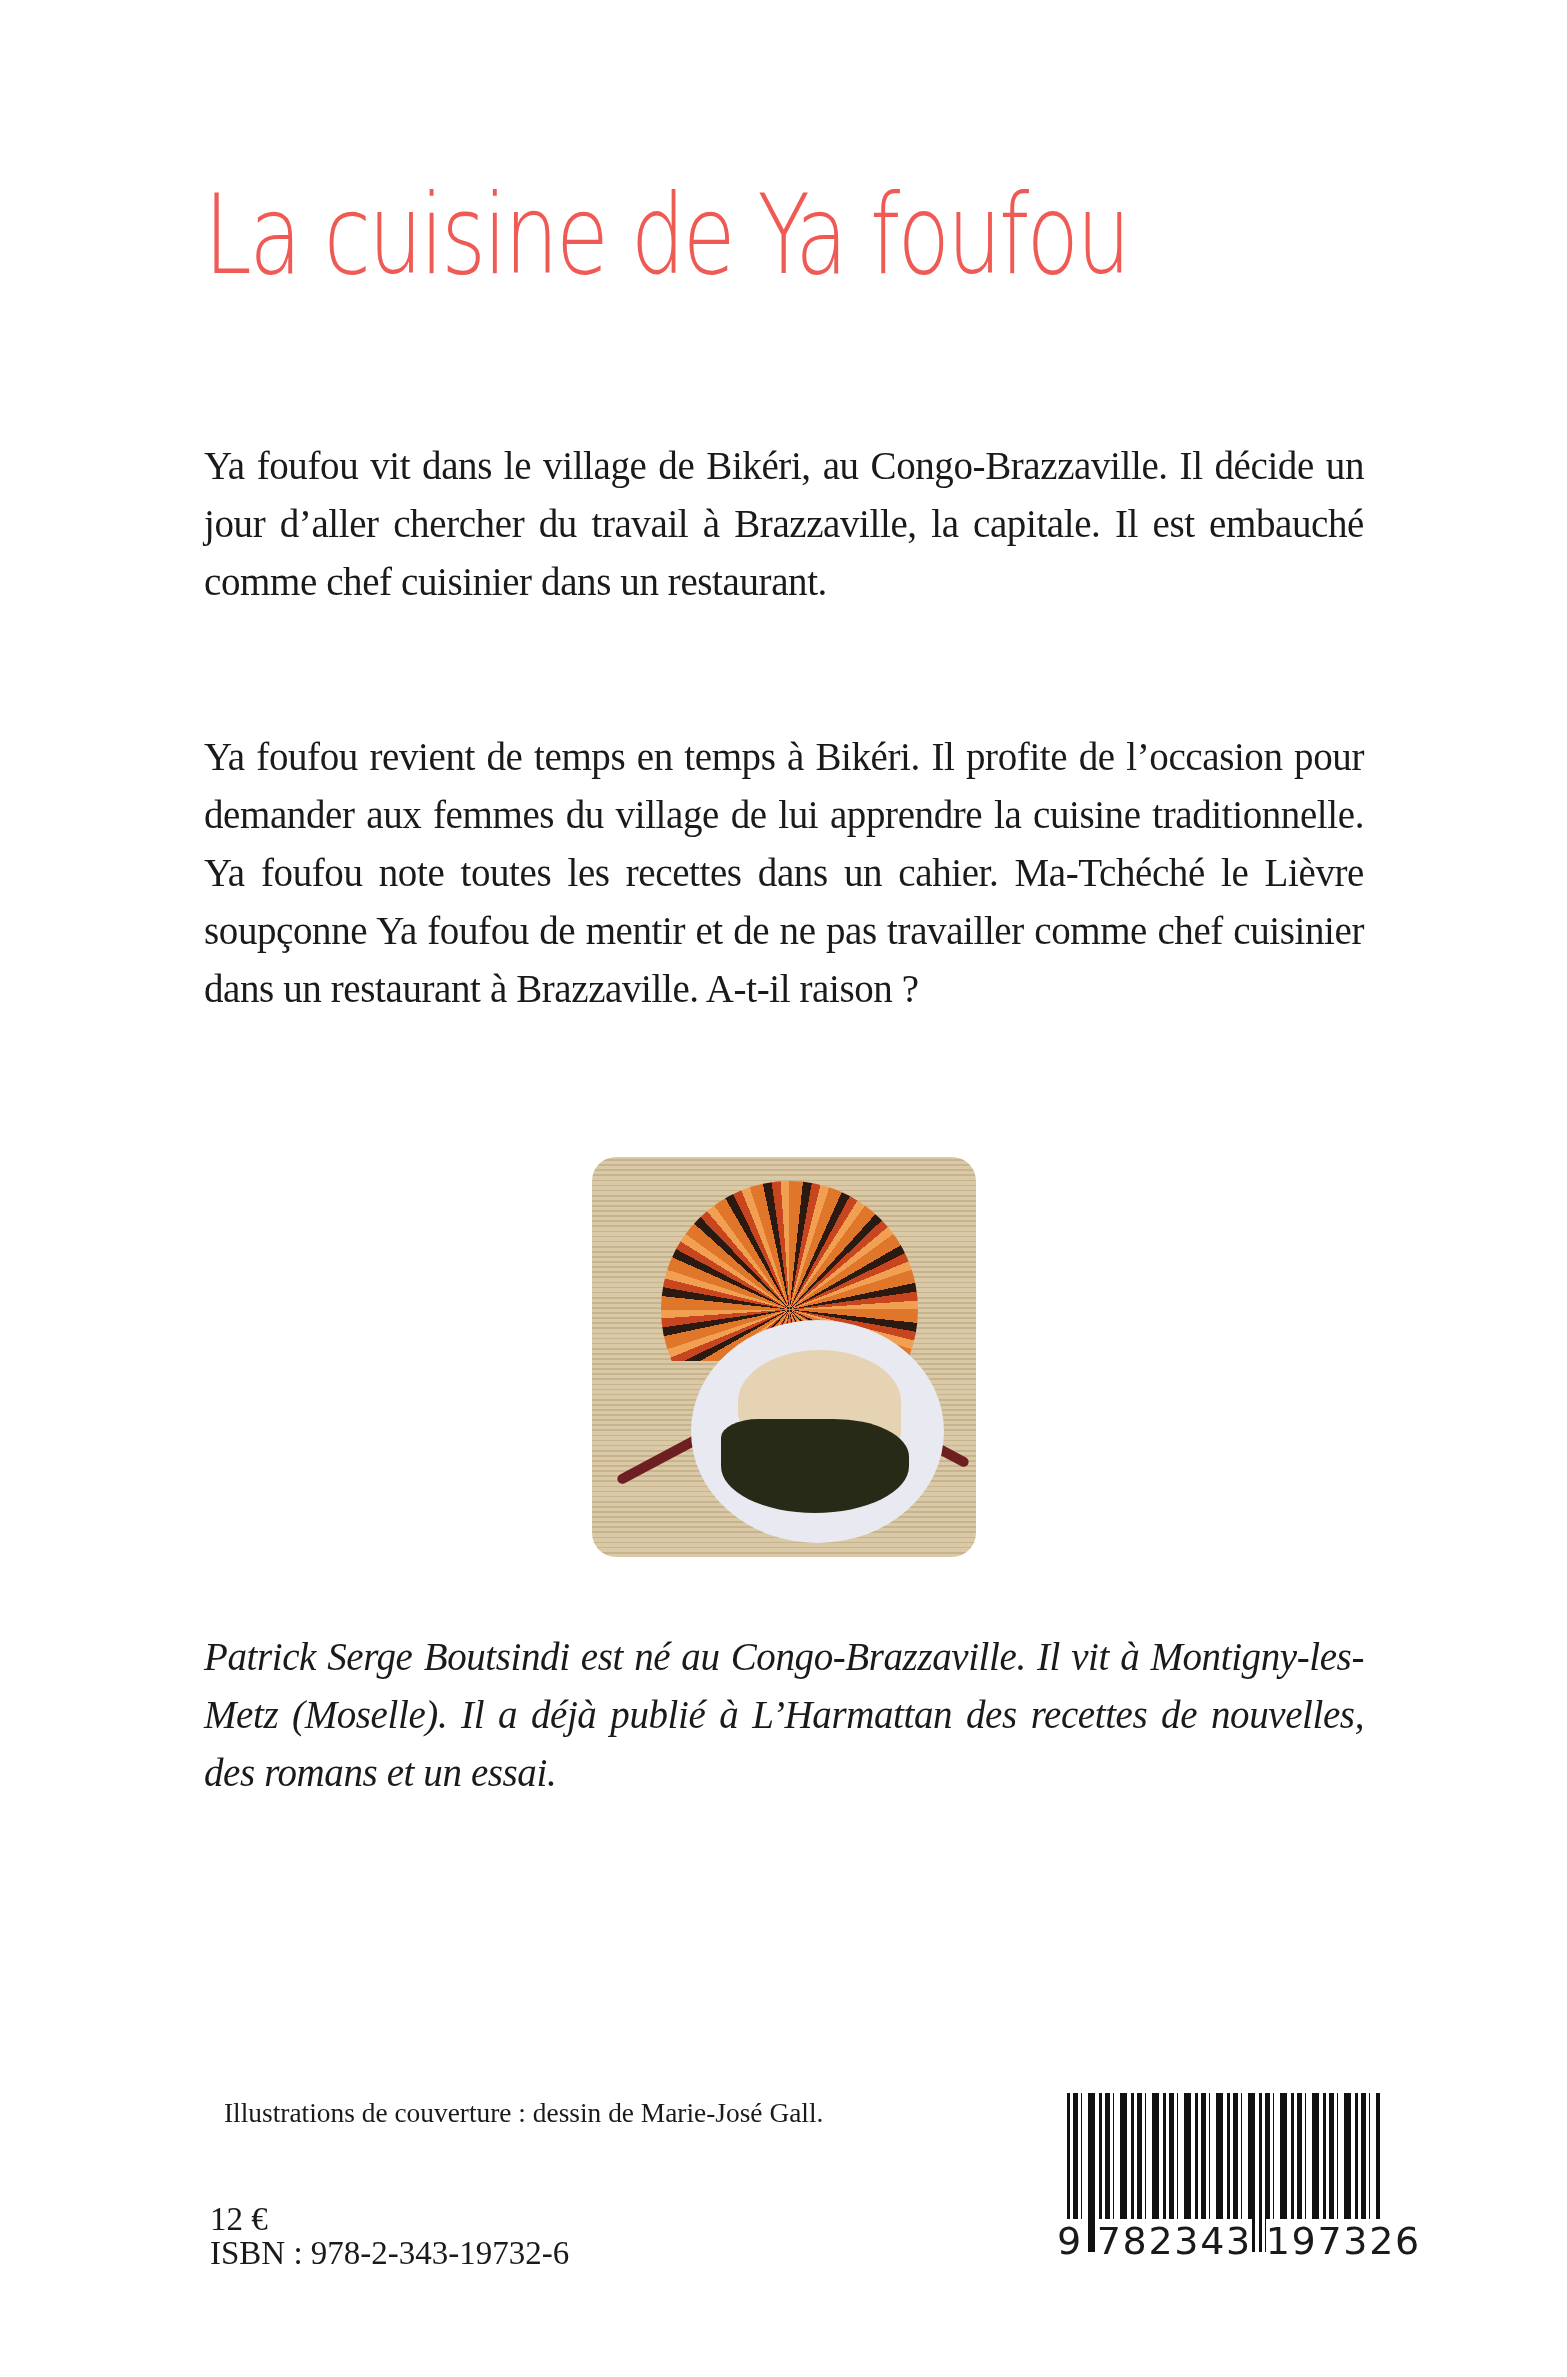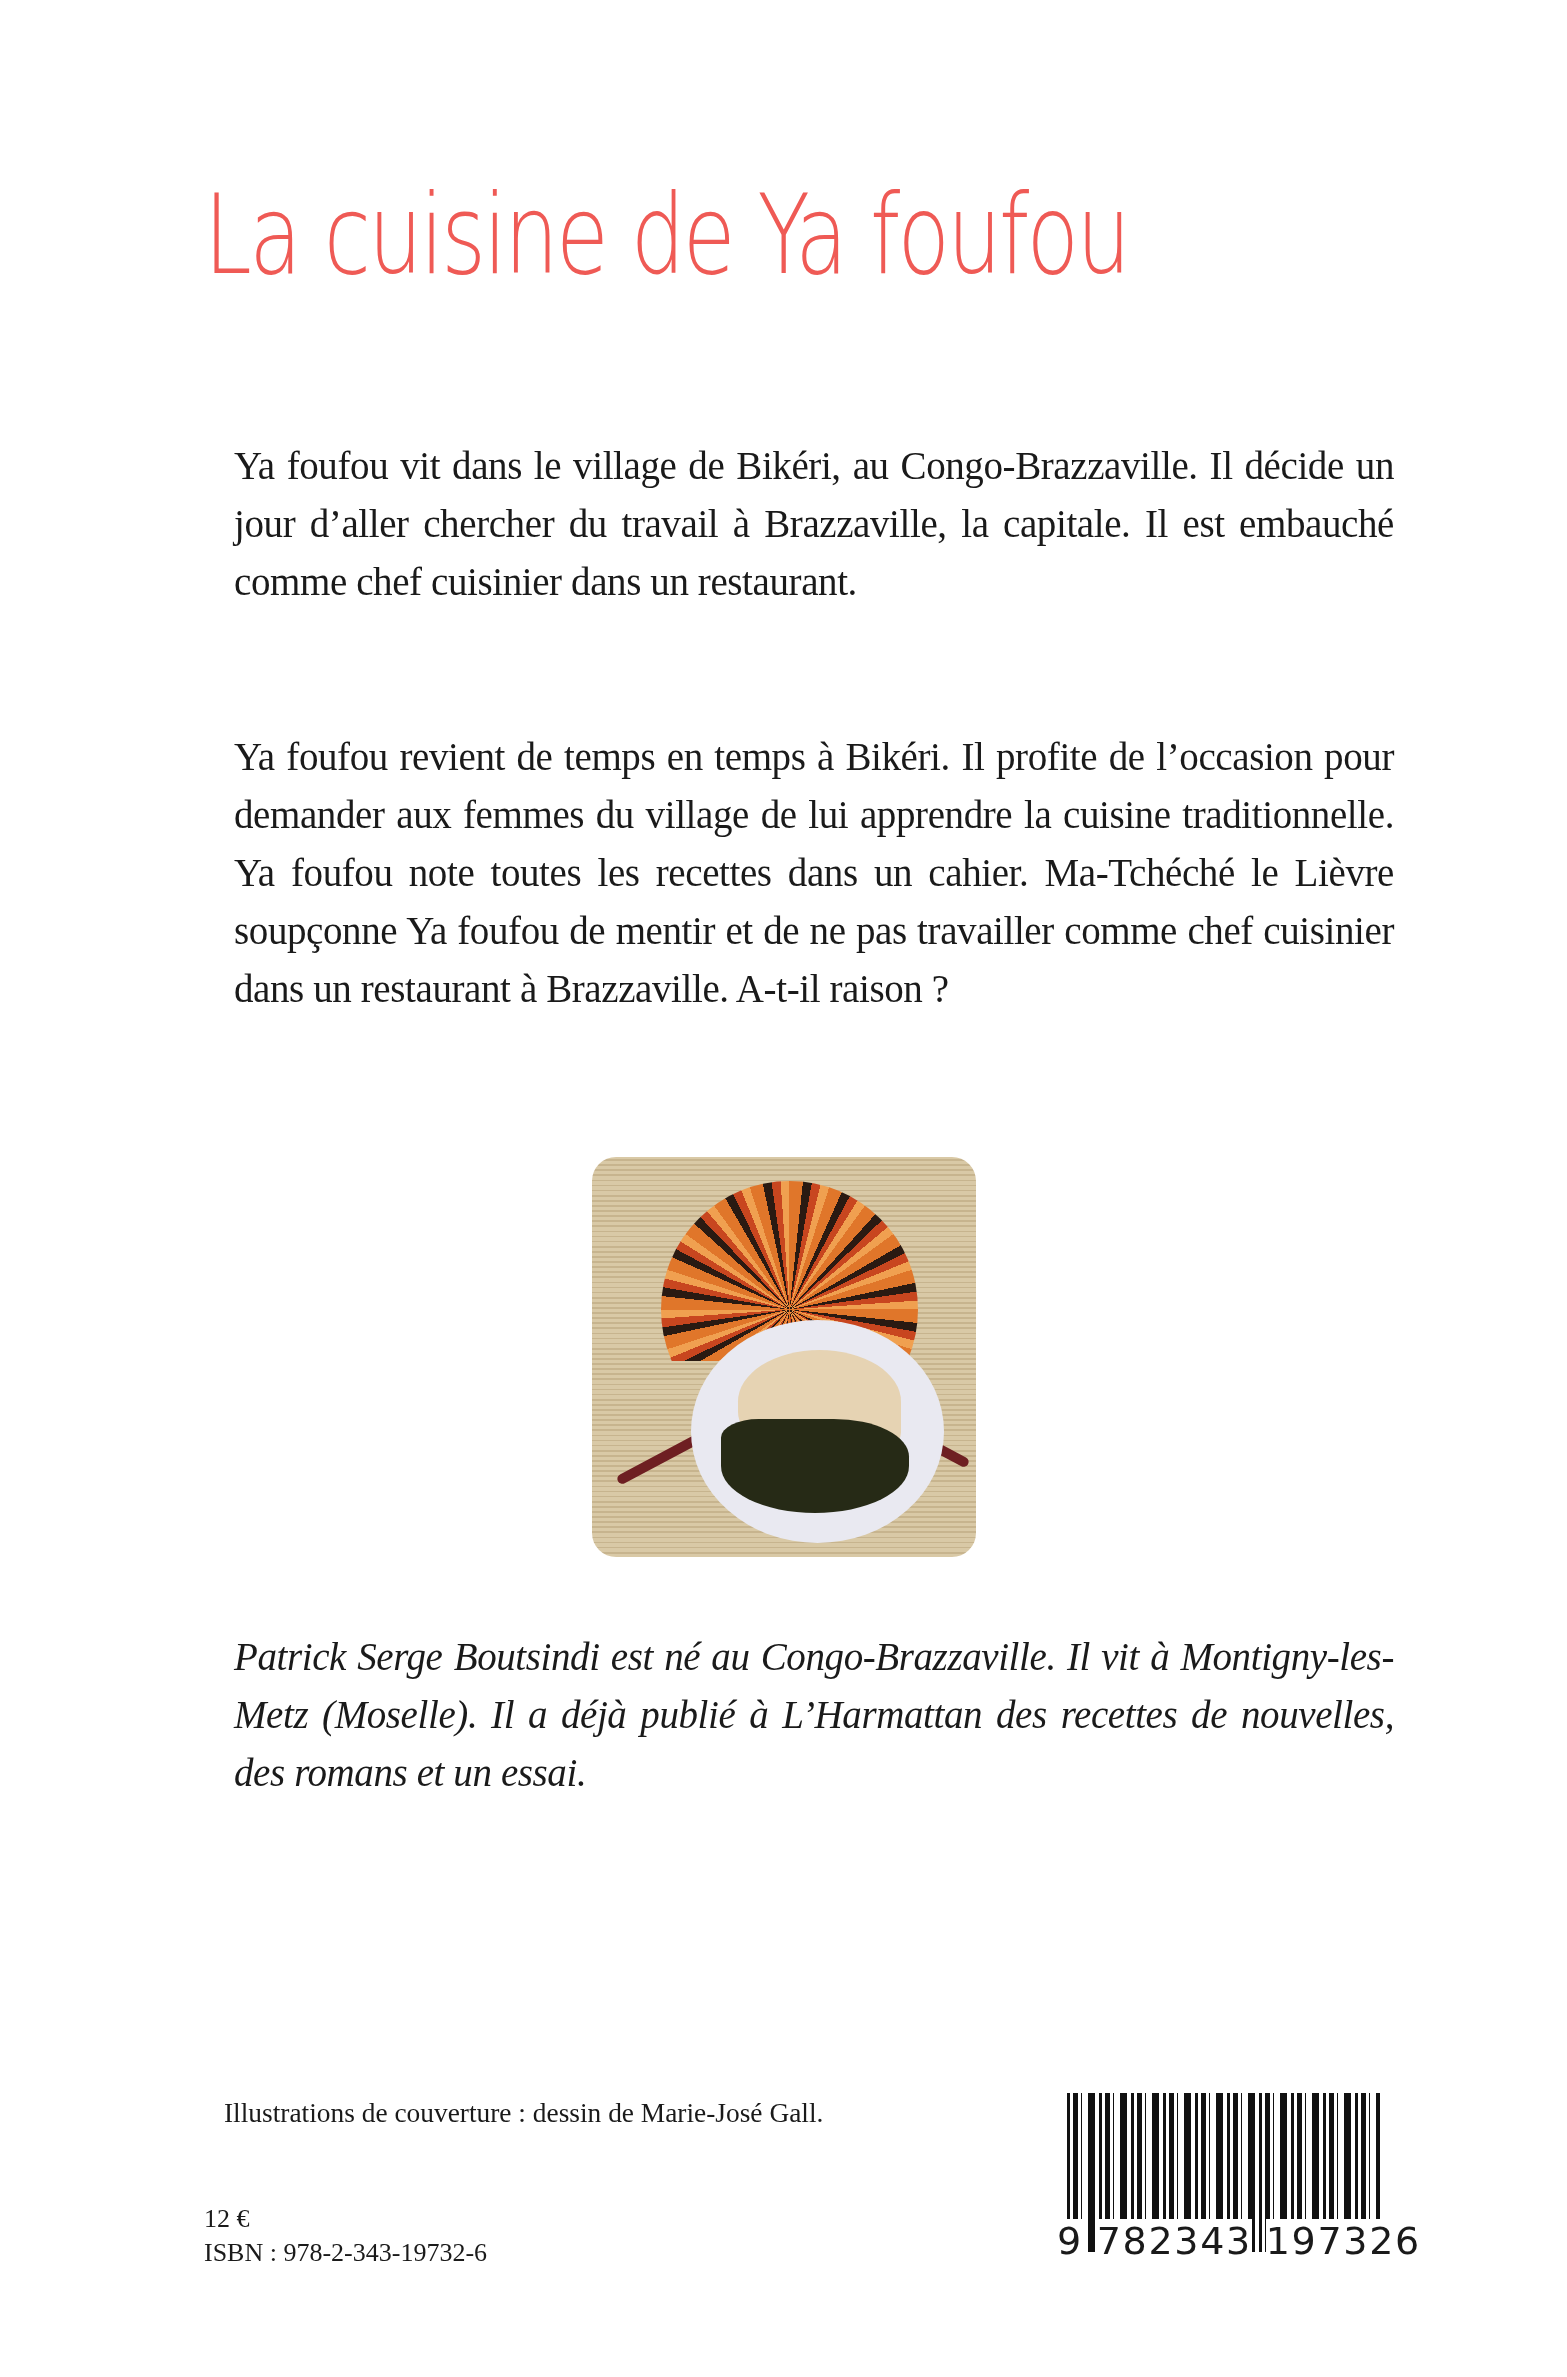--- a/index.html
+++ b/index.html
@@ -1,33 +1,33 @@
 <!DOCTYPE html>
 <html style="font-size:13.7px"><head>
 <meta charset="utf-8">
 <style>
   html, body { margin: 0; padding: 0; background: #ffffff; }
   body { width: 1568px; height: 2377px; position: relative; overflow: hidden; font-family: "Liberation Serif", serif; color: #1a1a1a; }
   .title { position: absolute; left: 204px; top: 180px; font-family: "DejaVu Sans", sans-serif; font-weight: 300; font-size: 110px; letter-spacing: -3.4px; color: #ef5a55; transform: scaleX(0.78); transform-origin: left top; white-space: nowrap; line-height: 1; }
-  .para { position: absolute; left: 204px; width: 1160px; font-size: 39px; line-height: 58px; text-align: justify; letter-spacing: -0.4px; margin-left: 30px; }
+  .para { position: absolute; left: 204px; width: 1160px; font-size: 39px; line-height: 58px; text-align: justify; letter-spacing: -0.4px; }
   .para p { margin: 0; }
   .p1 { top: 437px; }
   .p2 { top: 728px; }
   .bio { top: 1628px; font-style: italic; }
   .photo { position: absolute; left: 592px; top: 1157px; width: 384px; height: 400px; border-radius: 24px; overflow: hidden; background: repeating-linear-gradient(0deg, #d9c9a6 0px, #d9c9a6 3.4px, #c7b48e 3.4px, #c7b48e 5.1px); }
   .fan { position: absolute; left: 69px; top: 24px; width: 257px; height: 257px; border-radius: 50%; background: repeating-conic-gradient(from 0deg at 50% 50%, #e0762a 0deg 6deg, #2a1a12 6deg 10deg, #c8461f 10deg 14deg, #f0a050 14deg 18deg); clip-path: polygon(0 0,100% 0,100% 70%,0 70%); }
   .stick { position: absolute; height: 10.3px; width: 154px; background: #6e1f22; border-radius: 5.1px; }
   .stick.l { left: 17px; top: 283px; transform: rotate(-28deg); }
   .stick.r { left: 231px; top: 266px; transform: rotate(28deg); }
   .plate { position: absolute; left: 99px; top: 163px; width: 253px; height: 223px; border-radius: 50%; background: #e9e9f1; }
   .rice { position: absolute; left: 47px; top: 30px; width: 163px; height: 103px; border-radius: 50% 50% 20% 40%; background: #e6d3b3; }
   .greens { position: absolute; left: 30px; top: 99px; width: 188px; height: 94px; border-radius: 20% 40% 50% 50%; background: #262a16; }
   .credits { position: absolute; left: 204px; top: 2089px; font-size: 27.4px; line-height: 48px; }
   .credits div { white-space: nowrap; margin-left: 20px; }
-  .price { position: absolute; left: 204px; top: 2202px; font-size: 26px; line-height: 34px; }
+  .price { position: absolute; left: 210px; top: 2202px; font-size: 33px; line-height: 34px; }
   .barcode { position: absolute; left: 1057px; top: 2090px; width: 326px; height: 180px; }
   .bars { position: absolute; left: 10.3px; top: 3.4px; width: 313px; height: 159px; background: repeating-linear-gradient(90deg, #111 0 3.4px, #fff 3.4px 6px, #111 6px 11px, #fff 11px 13.7px, #111 13.7px 15.4px, #fff 15.4px 20.6px, #111 20.6px 28px, #fff 28px 32px); }
   .digits { position: absolute; left: 0; top: 129px; width: 326px; font-family: "DejaVu Sans", sans-serif; font-size: 38px; letter-spacing: 1.7px; background: transparent; white-space: nowrap; }
   .digits span { background: #fff; }
 </style>
 </head>
 <body>
 
 <div class="title">La cuisine de Ya foufou</div>
 

